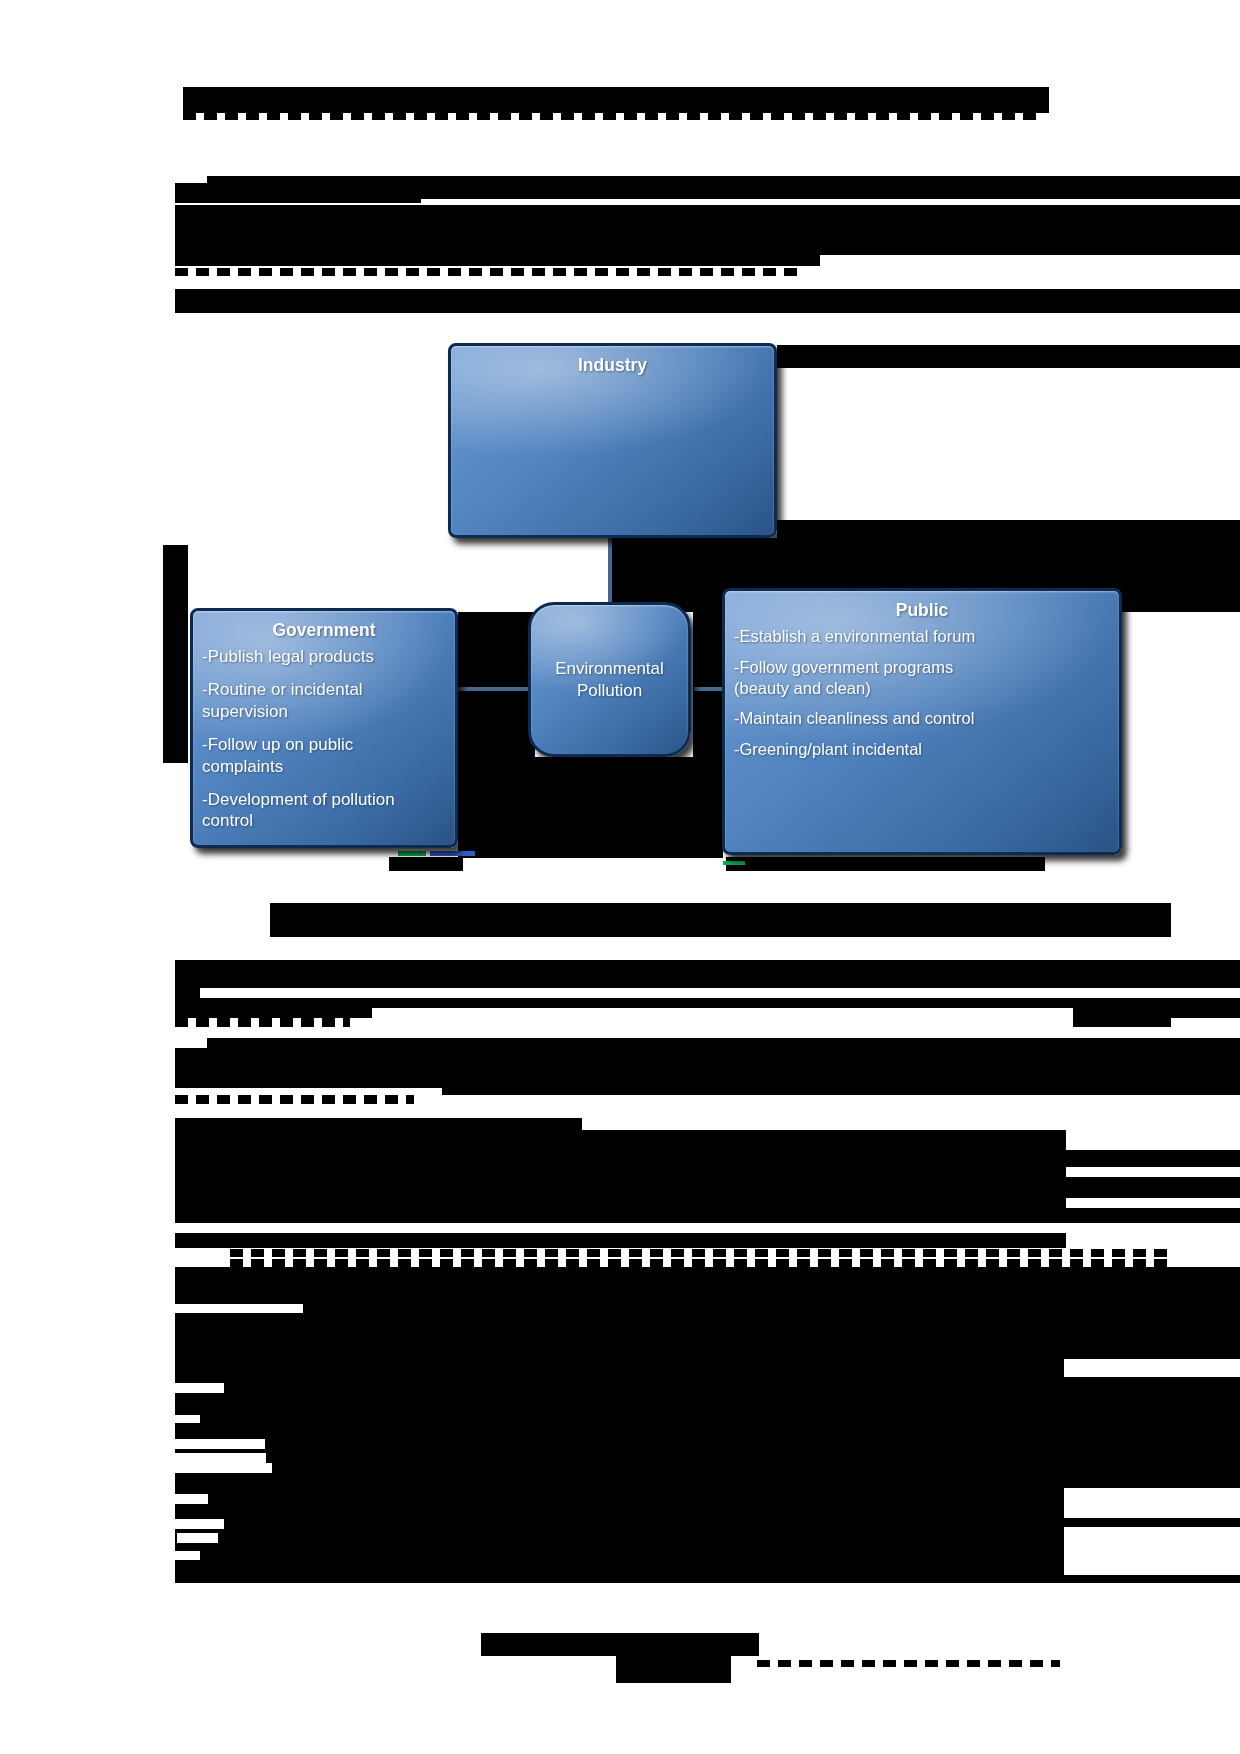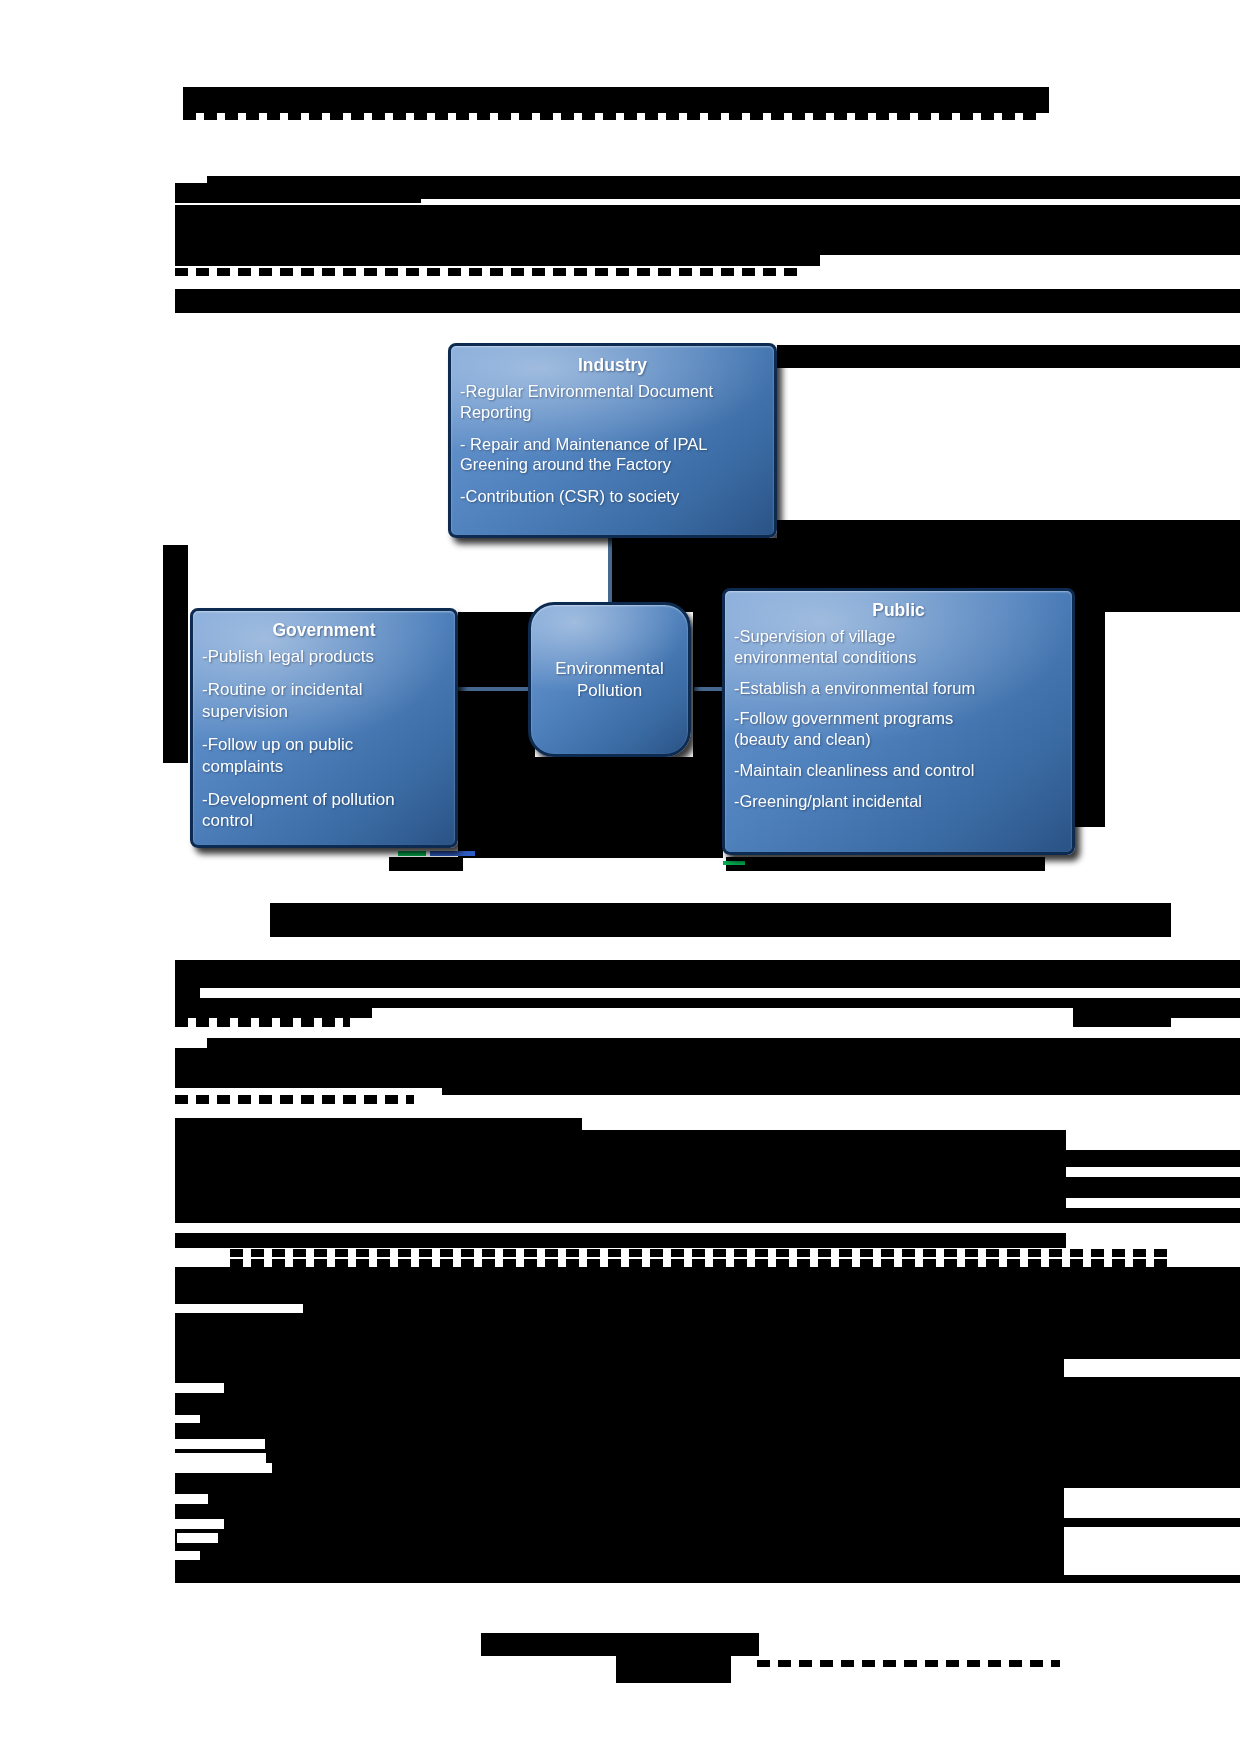--- a/index.html
+++ b/index.html
@@ -20,21 +20,21 @@
         padding:6px 9px;font-size:16.5px;line-height:1.26;
         text-shadow:1px 1px 2px rgba(20,40,70,.5);}
   .box-title{text-align:center;font-weight:bold;font-size:17.5px;margin:2px 0 5px;}
   .box-item{white-space:pre-line;margin:0 0 11px;}
   .box-item:last-child{margin-bottom:0;}
   .sbox.center-box{display:flex;flex-direction:column;align-items:center;justify-content:center;
         text-align:center;border-radius:26px;font-size:17px;}
   #box-industry{left:448px;top:343px;width:329px;height:195px;}
   #box-government{left:190px;top:608px;width:268px;height:240px;font-size:17px;}
   #box-government .box-item{margin-bottom:12px;}
-  #box-public{left:722px;top:588px;width:353px;height:267px;}
+  #box-public{left:722px;top:588px;width:400px;height:267px;}
   #box-public .box-item{margin-bottom:10px;}
   #box-center{left:528px;top:602px;width:163px;height:155px;}
   #conn-v{left:608px;top:536px;width:4px;height:70px;}
   #conn-h-left{left:455px;top:687px;width:80px;height:4px;}
   #conn-h-right{left:694px;top:687px;width:30px;height:4px;}
 </style>
 </head>
 <body>
 
 <div class="page">
@@ -65,47 +65,38 @@
       <div class="rect" style="left: 430px; top: 851px; width: 45px; height: 5px; background: rgb(46, 92, 197);"></div>
       <div class="rect" style="left: 723px; top: 861px; width: 22px; height: 4px; background: rgb(0, 176, 80);"></div>
     </div>
 
   <div class="connector" id="conn-v"></div>
   <div class="connector" id="conn-h-left"></div>
   <div class="connector" id="conn-h-right"></div>
 
   <div class="sbox" id="box-industry">
     <div class="box-title">Industry</div>
-    <div>
-        <div class="box-item">-Regular Environmental Document
-Reporting</div>
-        <div class="box-item">- Repair and Maintenance of IPAL
-Greening around the Factory</div>
-        <div class="box-item">-Contribution (CSR) to society</div>
-      </div>
   </div>
 
   <div class="sbox" id="box-government">
     <div class="box-title">Government</div>
     <div>
         <div class="box-item">-Publish legal products</div>
         <div class="box-item">-Routine or incidental
 supervision</div>
         <div class="box-item">-Follow up on public
 complaints</div>
         <div class="box-item">-Development of pollution
 control</div>
       </div>
   </div>
 
   <div class="sbox" id="box-public">
     <div class="box-title">Public</div>
     <div>
-        <div class="box-item">-Supervision of village
-environmental conditions</div>
         <div class="box-item">-Establish a environmental forum</div>
         <div class="box-item">-Follow government programs
 (beauty and clean)</div>
         <div class="box-item">-Maintain cleanliness and control</div>
         <div class="box-item">-Greening/plant incidental</div>
       </div>
   </div>
 
   <div class="sbox center-box" id="box-center">
     <div>Environmental</div>

